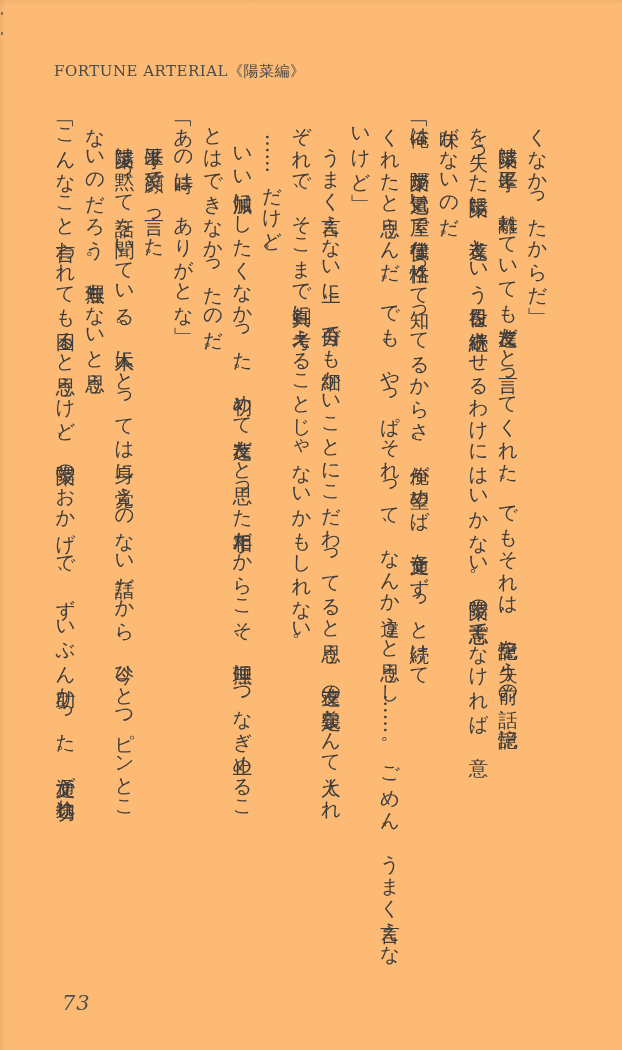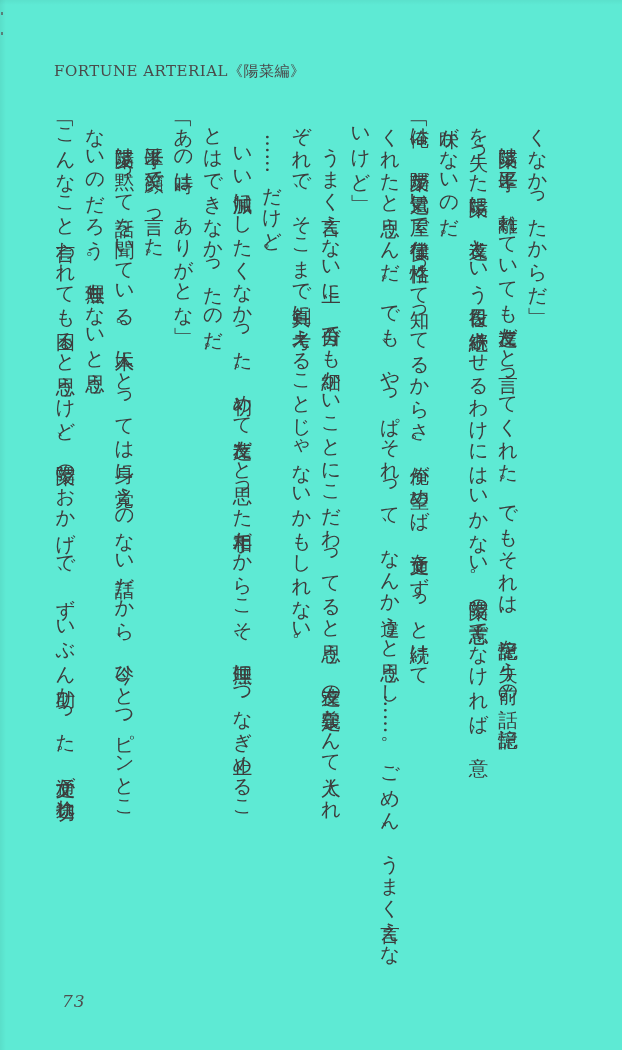--- a/index.html
+++ b/index.html
@@ -5,21 +5,21 @@
   html, body {
     margin: 0;
     padding: 0;
     background: #e9e9e9;
   }
   .page {
     position: relative;
     width: 622px;
     height: 1050px;
     margin: 0 auto;
-    background: #5eead4;
+    background: #fdba74;
     overflow: hidden;
     font-family: "DejaVu Serif", "Liberation Serif", serif;
   }
   
   .page::before {
     content: "";
     position: absolute;
     inset: 0;
     pointer-events: none;
     background:
@@ -55,21 +55,21 @@
     letter-spacing: 0.3px;
   }
   .tline {
     line-height: 29.5px;
     white-space: nowrap;
   }
   .page-number {
     position: absolute;
     top: 991px;
     left: 62px;
-    font-size: 17px;
+    font-size: 21px;
     font-style: italic;
     color: #4f4f4f;
     letter-spacing: 1px;
   }
 </style>
 </head>
 <body>
 
 <div class="page">
   <div class="speck" style="left:1px; top:12px;"></div>

